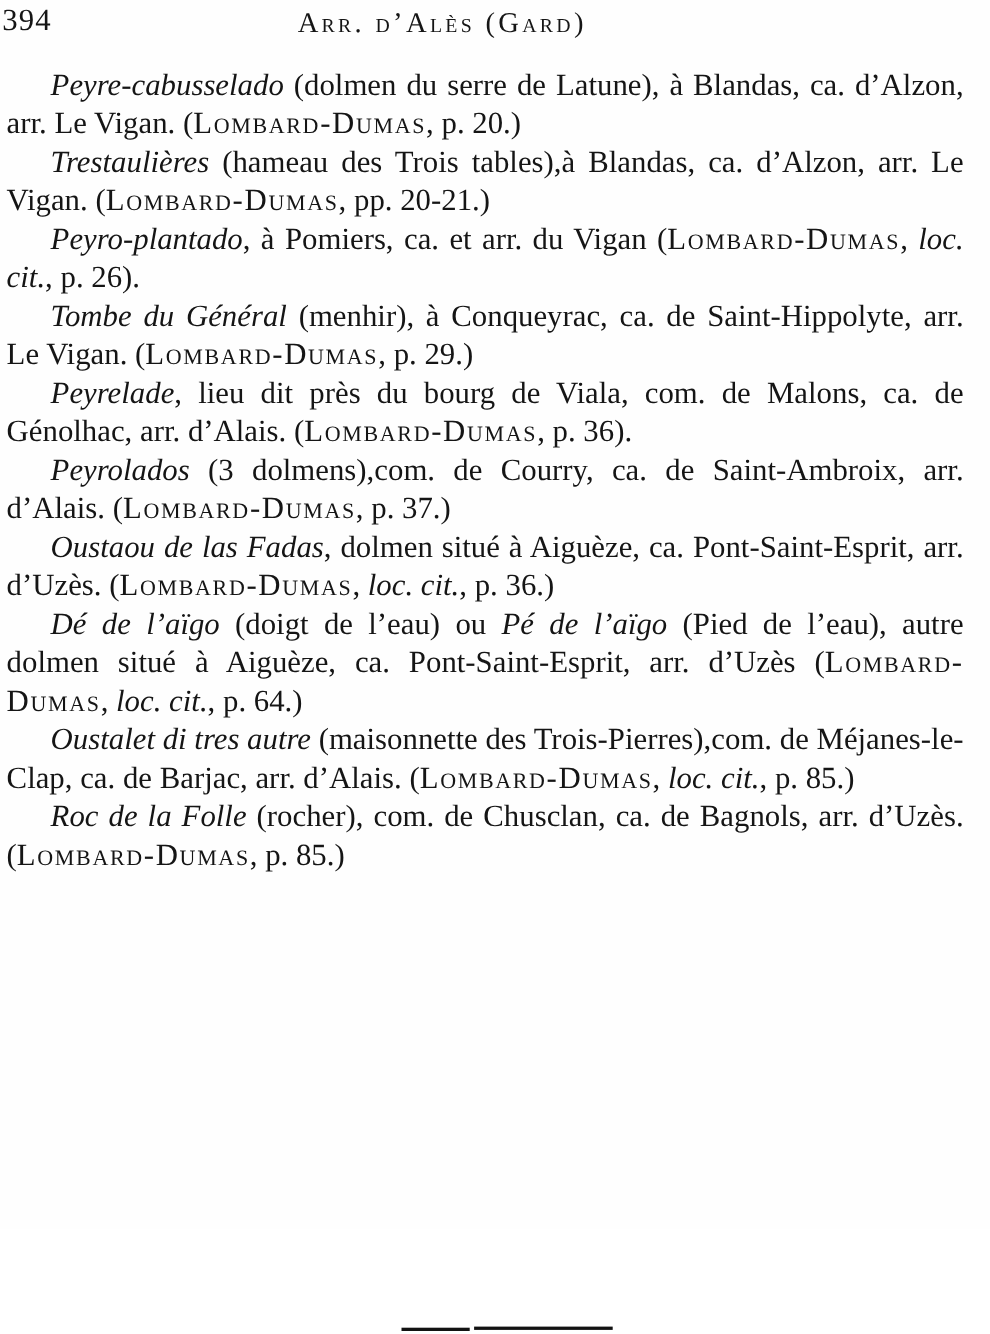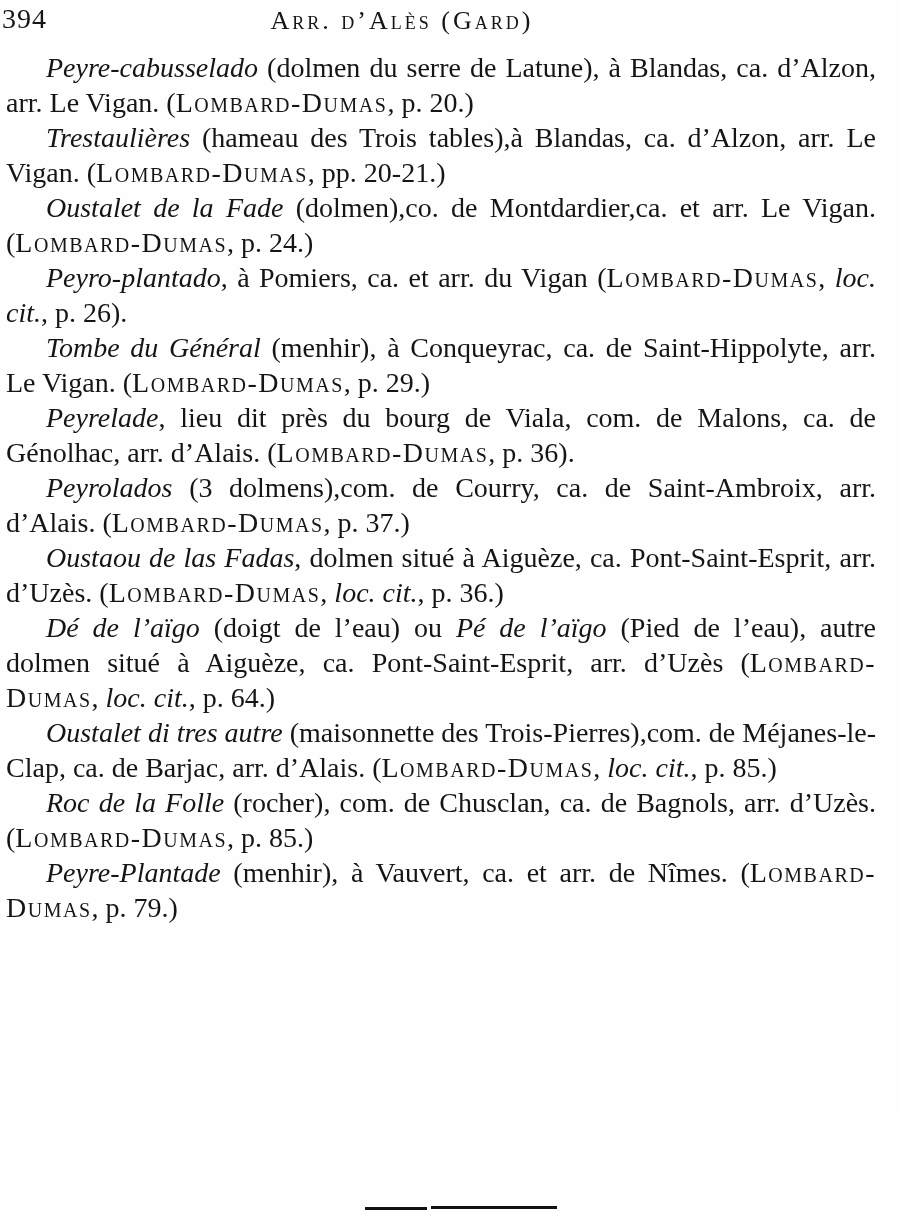--- a/index.html
+++ b/index.html
@@ -35,21 +35,21 @@
   .running-head {
     display: block;
     text-align: center;
     transform: translateX(-48px);
     font-size: 26px;
     font-variant: small-caps;
     letter-spacing: 3px;
     white-space: nowrap;
   }
   .text-block {
-    margin-top: 10px;
+    margin-top: 20px;
     padding: 0 24px 0 6px;
     font-size: 28px;
     line-height: 35px;
     text-align: justify;
     text-justify: inter-word;
   }
   .entry {
     margin: 0;
     text-indent: 40px;
   }
@@ -81,30 +81,28 @@
 <div class="page">
 
   <header class="header">
     <span class="page-number">394</span>
     <span class="running-head">Arr. d’Alès (Gard)</span>
   </header>
 
   <main class="text-block" id="entry-list">
       <p class="entry"><span class="i">Peyre-cabusselado</span><span class="r"> (dolmen du serre de Latune), à Blandas, ca. d’Alzon, arr. Le Vigan. (</span><span class="sc">Lombard-Dumas</span><span class="r">, p. 20.)</span></p>
       <p class="entry"><span class="i">Trestaulières</span><span class="r"> (hameau des Trois tables),à Blandas, ca. d’Alzon, arr. Le Vigan. (</span><span class="sc">Lombard-Dumas</span><span class="r">, pp. 20-21.)</span></p>
-      <p class="entry"><span class="i">Oustalet de la Fade</span><span class="r"> (dolmen),co. de Montdardier,ca. et arr. Le Vigan. (</span><span class="sc">Lombard-Dumas</span><span class="r">, p. 24.)</span></p>
       <p class="entry"><span class="i">Peyro-plantado</span><span class="r">, à Pomiers, ca. et arr. du Vigan (</span><span class="sc">Lombard-Dumas</span><span class="r">, </span><span class="i">loc. cit.</span><span class="r">, p. 26).</span></p>
       <p class="entry"><span class="i">Tombe du Général</span><span class="r"> (menhir), à Conqueyrac, ca. de Saint-Hippolyte, arr. Le Vigan. (</span><span class="sc">Lombard-Dumas</span><span class="r">, p. 29.)</span></p>
       <p class="entry"><span class="i">Peyrelade</span><span class="r">, lieu dit près du bourg de Viala, com. de Malons, ca. de Génolhac, arr. d’Alais. (</span><span class="sc">Lombard-Dumas</span><span class="r">, p. 36).</span></p>
       <p class="entry"><span class="i">Peyrolados</span><span class="r"> (3 dolmens),com. de Courry, ca. de Saint-Ambroix, arr. d’Alais. (</span><span class="sc">Lombard-Dumas</span><span class="r">, p. 37.)</span></p>
       <p class="entry"><span class="i">Oustaou de las Fadas</span><span class="r">, dolmen situé à Aiguèze, ca. Pont-Saint-Esprit, arr. d’Uzès. (</span><span class="sc">Lombard-Dumas</span><span class="r">, </span><span class="i">loc. cit.</span><span class="r">, p. 36.)</span></p>
       <p class="entry"><span class="i">Dé de l’aïgo</span><span class="r"> (doigt de l’eau) ou </span><span class="i">Pé de l’aïgo</span><span class="r"> (Pied de l’eau), autre dolmen situé à Aiguèze, ca. Pont-Saint-Esprit, arr. d’Uzès (</span><span class="sc">Lombard-Dumas</span><span class="r">, </span><span class="i">loc. cit.</span><span class="r">, p. 64.)</span></p>
       <p class="entry"><span class="i">Oustalet di tres autre</span><span class="r"> (maisonnette des Trois-Pierres),com. de Méjanes-le-Clap, ca. de Barjac, arr. d’Alais. (</span><span class="sc">Lombard-Dumas</span><span class="r">, </span><span class="i">loc. cit.</span><span class="r">, p. 85.)</span></p>
       <p class="entry"><span class="i">Roc de la Folle</span><span class="r"> (rocher), com. de Chusclan, ca. de Bagnols, arr. d’Uzès. (</span><span class="sc">Lombard-Dumas</span><span class="r">, p. 85.)</span></p>
-      <p class="entry"><span class="i">Peyre-Plantade</span><span class="r"> (menhir), à Vauvert, ca. et arr. de Nîmes. (</span><span class="sc">Lombard-Dumas</span><span class="r">, p. 79.)</span></p>
     </main>
 
   <div class="bottom-rule">
     <span class="rule-seg seg1"></span>
     <span class="rule-seg seg2"></span>
   </div>
 
 </div>
 
 </body></html>

